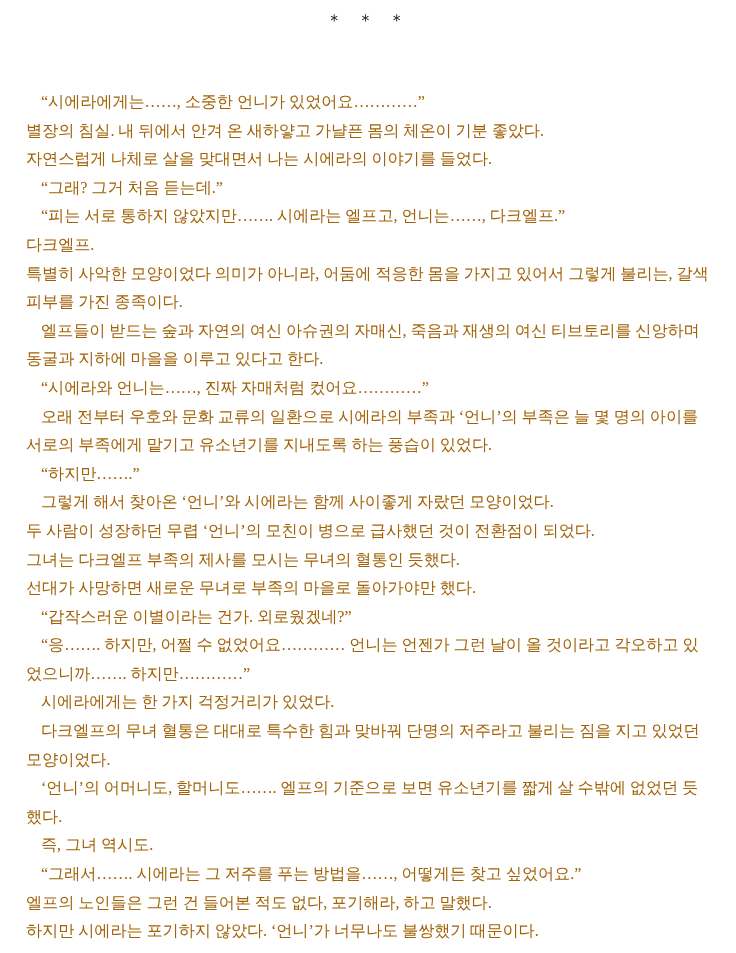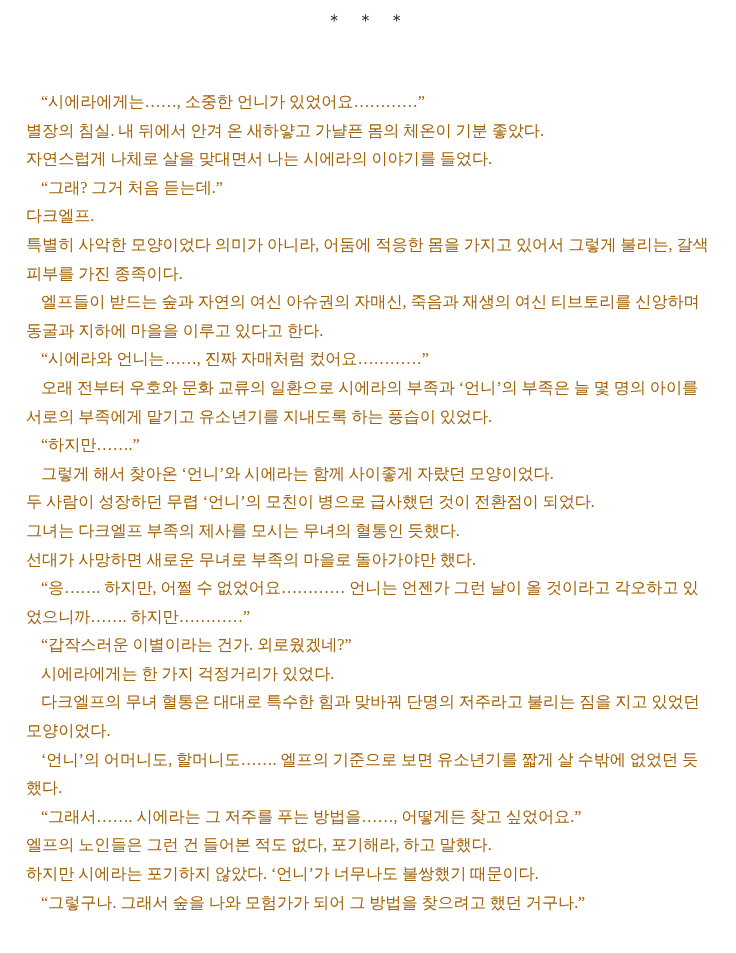--- a/index.html
+++ b/index.html
@@ -49,33 +49,35 @@
 </head>
 <body>
 
 <div class="page">
   <div class="scene-break">＊ ＊ ＊</div>
   <div class="body-text" id="body-text">
       <p class="indent">“시에라에게는……, 소중한 언니가 있었어요…………”</p>
       <p>별장의 침실. 내 뒤에서 안겨 온 새하얗고 가냘픈 몸의 체온이 기분 좋았다.</p>
       <p>자연스럽게 나체로 살을 맞대면서 나는 시에라의 이야기를 들었다.</p>
       <p class="indent">“그래? 그거 처음 듣는데.”</p>
+      <p class="indent">“피는 서로 통하지 않았지만……. 시에라는 엘프고, 언니는……, 다크엘프.”</p>
       <p>다크엘프.</p>
       <p>특별히 사악한 모양이었다 의미가 아니라, 어둠에 적응한 몸을 가지고 있어서 그렇게 불리는, 갈색 피부를 가진 종족이다.</p>
       <p class="indent">엘프들이 받드는 숲과 자연의 여신 아슈권의 자매신, 죽음과 재생의 여신 티브토리를 신앙하며 동굴과 지하에 마을을 이루고 있다고 한다.</p>
       <p class="indent">“시에라와 언니는……, 진짜 자매처럼 컸어요…………”</p>
       <p class="indent">오래 전부터 우호와 문화 교류의 일환으로 시에라의 부족과 ‘언니’의 부족은 늘 몇 명의 아이를 서로의 부족에게 맡기고 유소년기를 지내도록 하는 풍습이 있었다.</p>
       <p class="indent">“하지만…….”</p>
       <p class="indent">그렇게 해서 찾아온 ‘언니’와 시에라는 함께 사이좋게 자랐던 모양이었다.</p>
       <p>두 사람이 성장하던 무렵 ‘언니’의 모친이 병으로 급사했던 것이 전환점이 되었다.</p>
       <p>그녀는 다크엘프 부족의 제사를 모시는 무녀의 혈통인 듯했다.</p>
       <p>선대가 사망하면 새로운 무녀로 부족의 마을로 돌아가야만 했다.</p>
+      <p class="indent">“갑작스러운 이별이라는 건가. 외로웠겠네?”</p>
       <p class="indent">“응……. 하지만, 어쩔 수 없었어요………… 언니는 언젠가 그런 날이 올 것이라고 각오하고 있었으니까……. 하지만…………”</p>
-      <p class="indent">“갑작스러운 이별이라는 건가. 외로웠겠네?”</p>
       <p class="indent">시에라에게는 한 가지 걱정거리가 있었다.</p>
       <p class="indent">다크엘프의 무녀 혈통은 대대로 특수한 힘과 맞바꿔 단명의 저주라고 불리는 짐을 지고 있었던 모양이었다.</p>
       <p class="indent">‘언니’의 어머니도, 할머니도……. 엘프의 기준으로 보면 유소년기를 짧게 살 수밖에 없었던 듯했다.</p>
+      <p class="indent">즉, 그녀 역시도.</p>
       <p class="indent">“그래서……. 시에라는 그 저주를 푸는 방법을……, 어떻게든 찾고 싶었어요.”</p>
       <p>엘프의 노인들은 그런 건 들어본 적도 없다, 포기해라, 하고 말했다.</p>
       <p>하지만 시에라는 포기하지 않았다. ‘언니’가 너무나도 불쌍했기 때문이다.</p>
       <p class="indent">“그렇구나. 그래서 숲을 나와 모험가가 되어 그 방법을 찾으려고 했던 거구나.”</p>
     </div>
 </div>
 
 </body></html>

